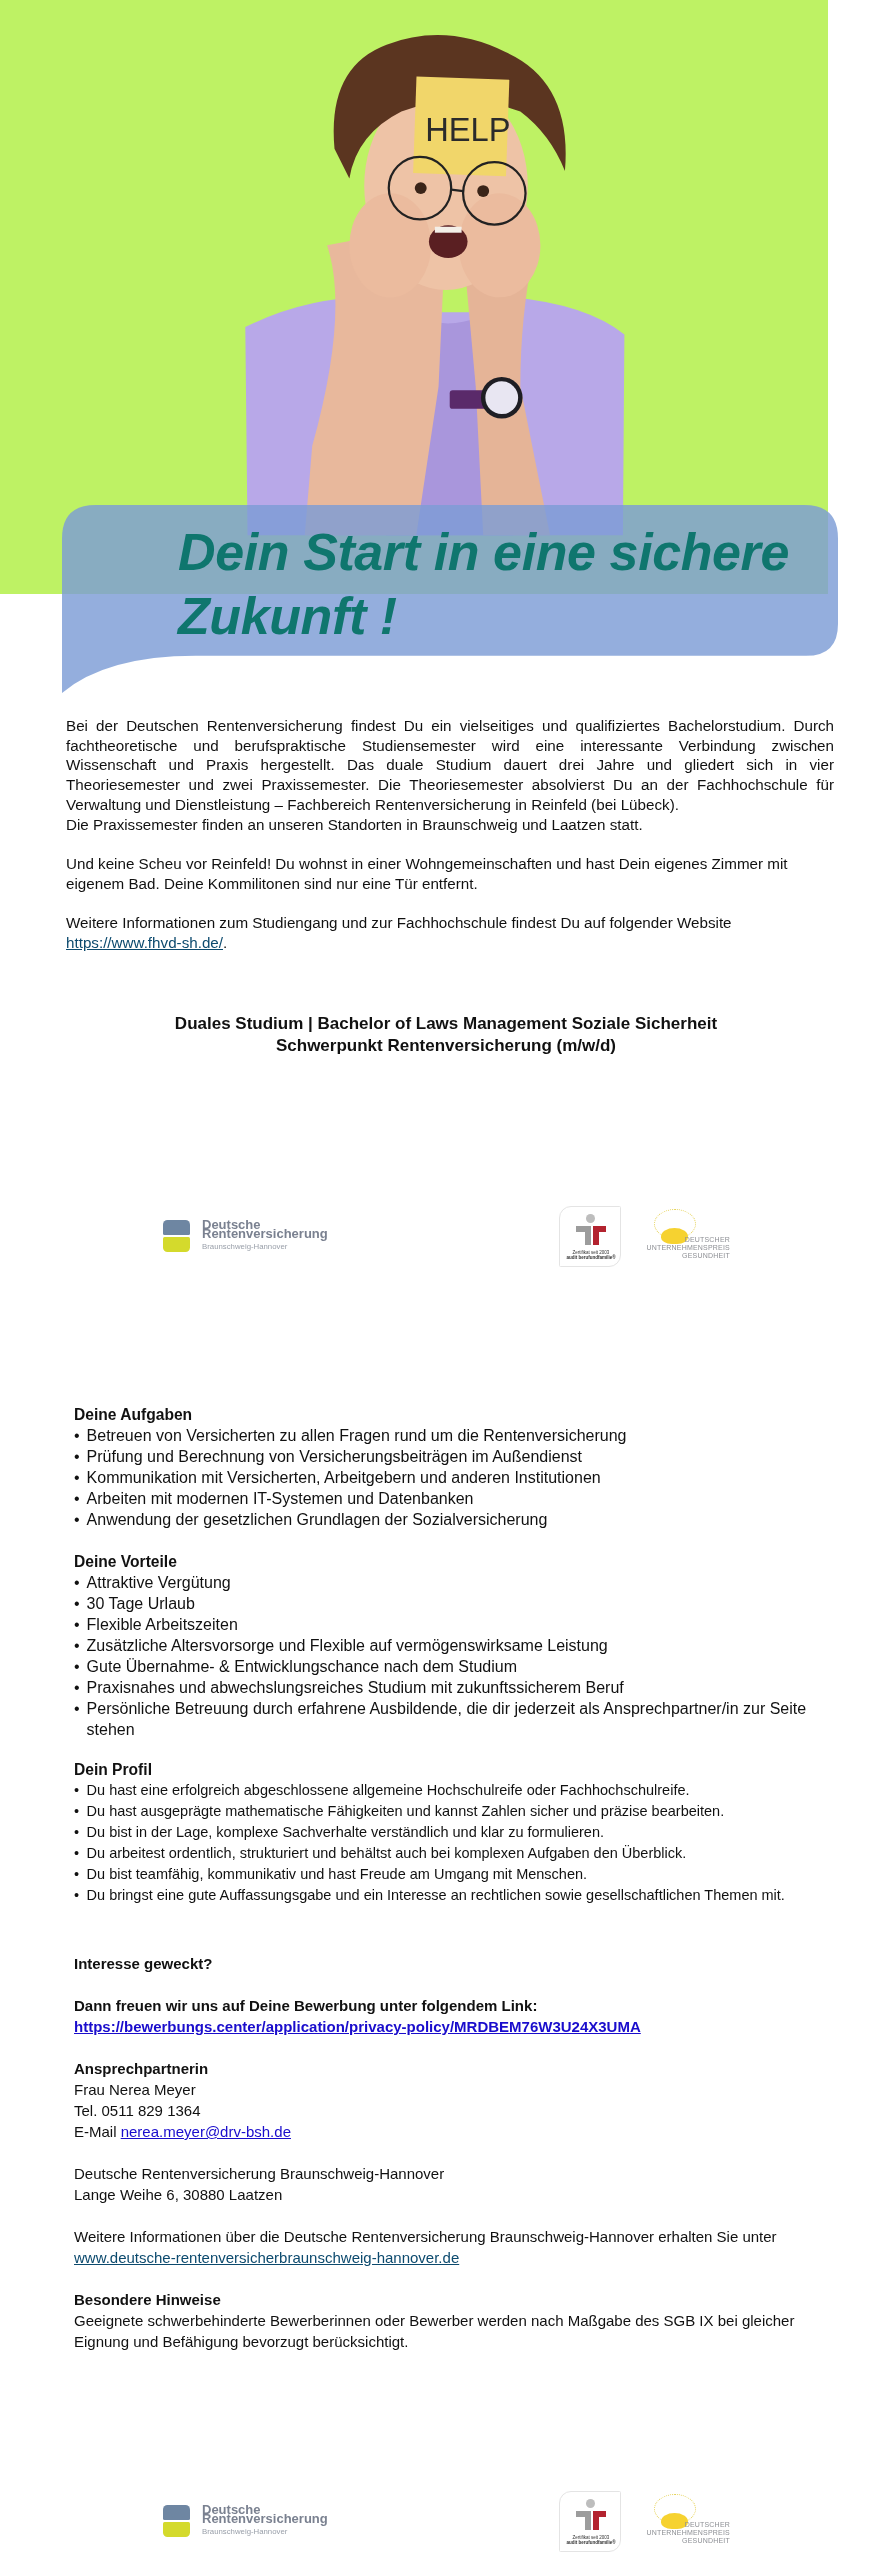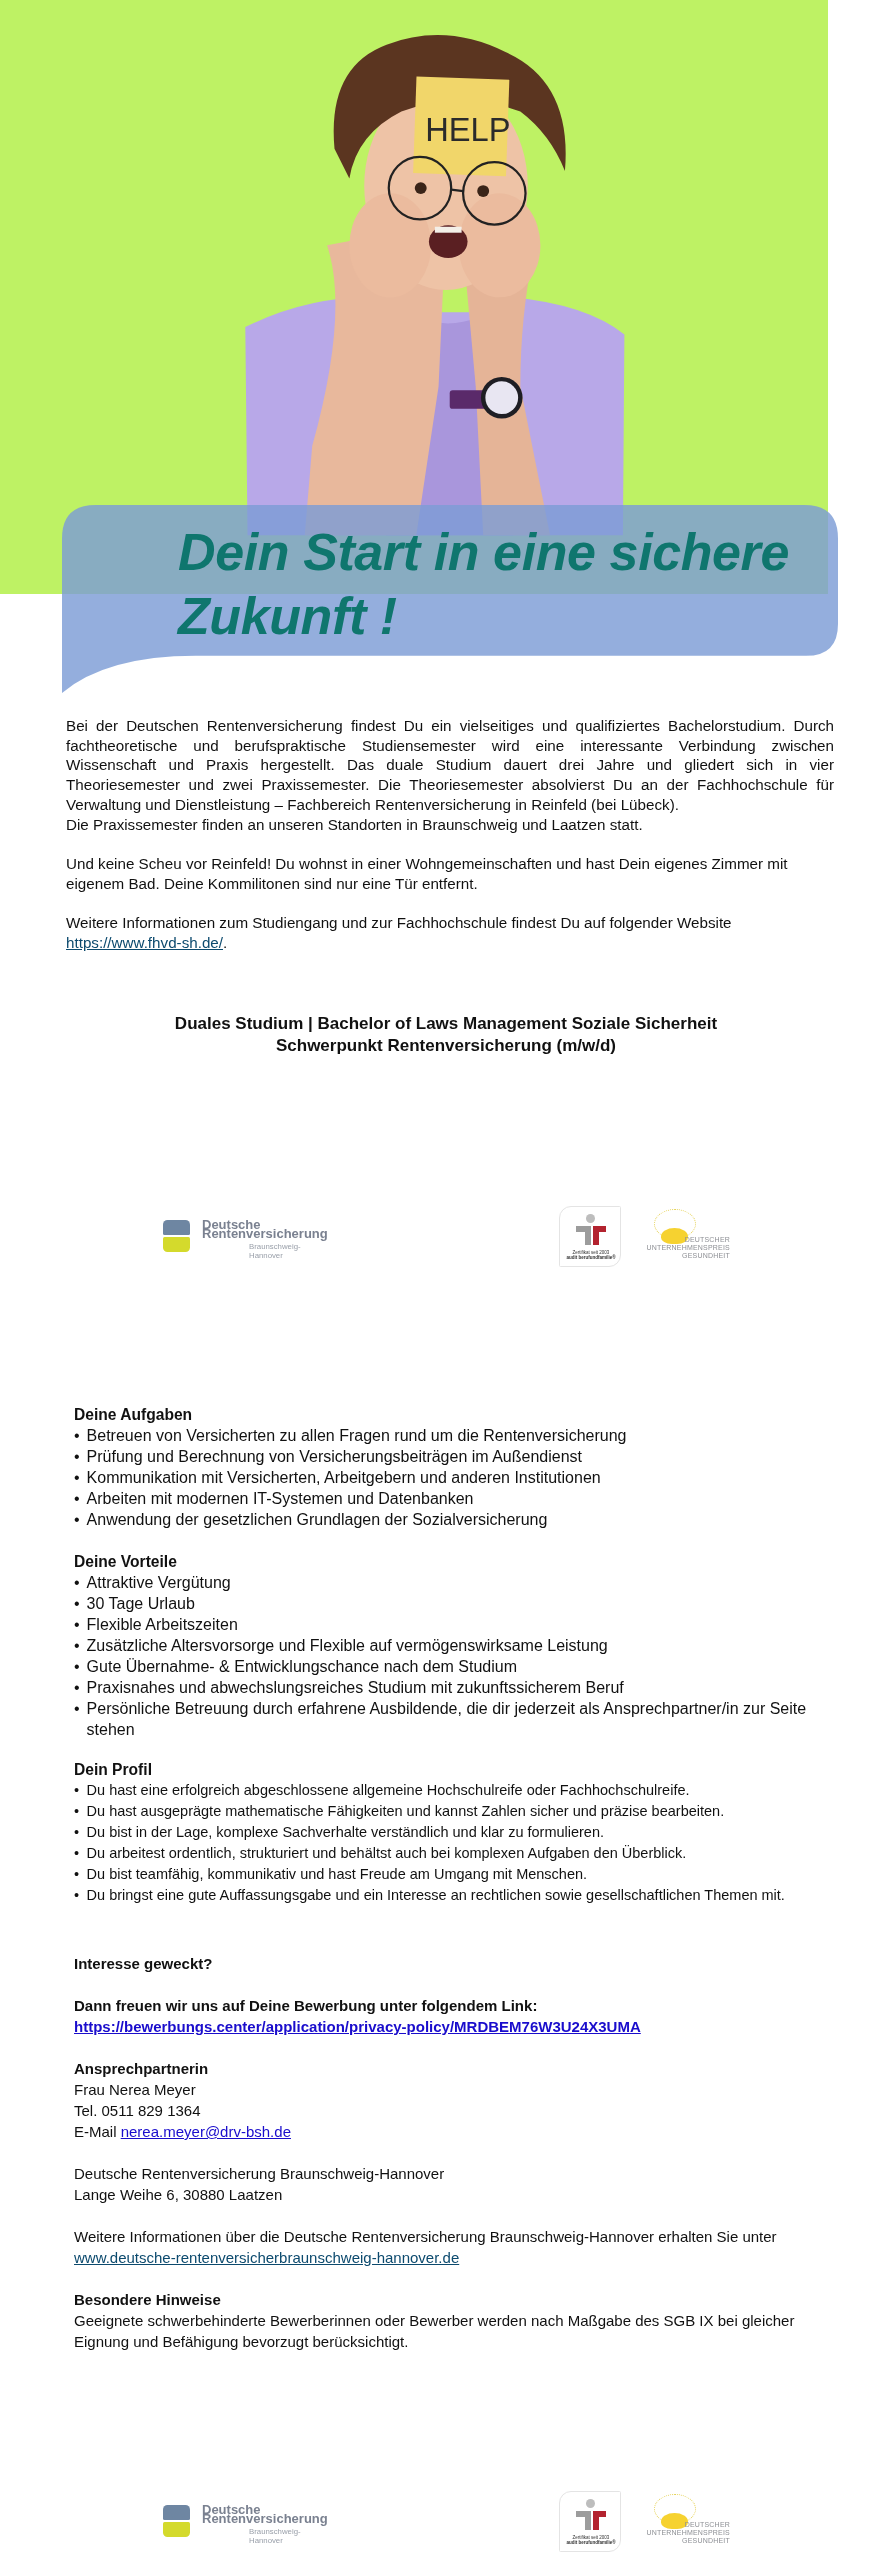--- a/index.html
+++ b/index.html
@@ -20,21 +20,21 @@
   a.link { color: #0c4a6e; text-decoration: underline; }
   a.blue { color: #1a0dcc; text-decoration: underline; }
 
   .job-title { position: absolute; left: 0; top: 1013px; width: 892px; text-align: center; font-weight: bold; font-size: 17px; line-height: 21.5px; }
 
   .logos { position: absolute; left: 0; width: 892px; height: 67px; }
   .logo-drv { position: absolute; left: 163px; top: 16.3px; width: 126px; height: 33px; }
   .drv-top { position: absolute; left: 0; top: 0; width: 27px; height: 15px; background: #6e86a2; border-radius: 4.5px 4.5px 1.5px 1.5px; }
   .drv-bot { position: absolute; left: 0; top: 16.3px; width: 27px; height: 15px; background: #d4da2c; border-radius: 1.5px 1.5px 4.5px 4.5px; }
   .drv-t1 { position: absolute; left: 39px; top: 0; font-size: 13px; font-weight: bold; color: #7a8190; line-height: 9px; }
-  .drv-t2 { position: absolute; left: 39px; top: 22px; font-size: 7.8px; color: #9aa0aa; line-height: 9px; margin-left: 47px; }
+  .drv-t2 { position: absolute; left: 39px; top: 22px; font-size: 7.8px; color: #9aa0aa; line-height: 9px; }
   .logo-audit { position: absolute; left: 559px; top: 1.5px; width: 62px; height: 61px; border: 0.7px solid #e4e4e4; border-radius: 12px 1.5px 12px 1.5px; background: #fff; }
   .audit-dot { position: absolute; left: 26px; top: 7.4px; width: 9px; height: 9px; border-radius: 50%; background: #bdbdbd; }
   .audit-g { position: absolute; left: 16.3px; top: 19.3px; width: 15px; height: 19.3px; border-top: 6px solid #9c9c9c; border-right: 6px solid #9c9c9c; }
   .audit-r { position: absolute; left: 33px; top: 19.3px; width: 13.4px; height: 19.3px; border-top: 6px solid #b3232f; border-left: 6px solid #b3232f; }
   .audit-txt { position: absolute; left: 0; top: 43px; width: 62px; text-align: center; font-size: 4.5px; line-height: 5.2px; color: #333; }
   .logo-dup { position: absolute; left: 648px; top: 4.5px; width: 82px; height: 59px; }
   .dup-sun { position: absolute; left: 13.4px; top: 19.3px; width: 27px; height: 16.3px; border-radius: 50% 50% 40% 40%; background: #f6d230; }
   .dup-ring { position: absolute; left: 6px; top: 0; width: 42px; height: 30px; border: 1.5px dotted #e4d050; border-radius: 50%; }
   .dup-t { position: absolute; right: 0; top: 27px; text-align: right; font-size: 7px; line-height: 8.2px; color: #8d8f94; letter-spacing: 0.2px; }
 

